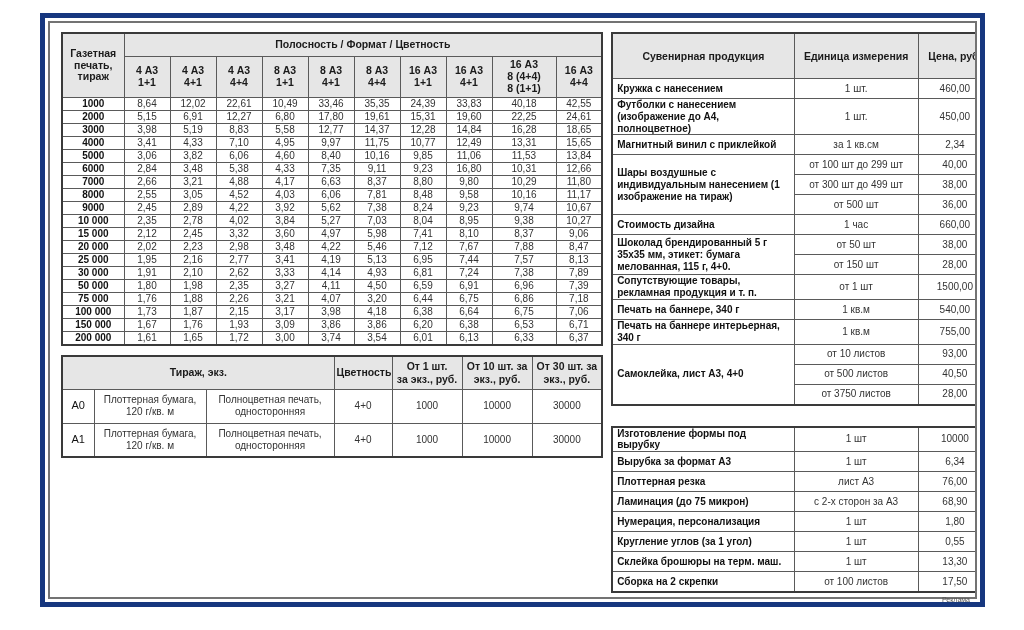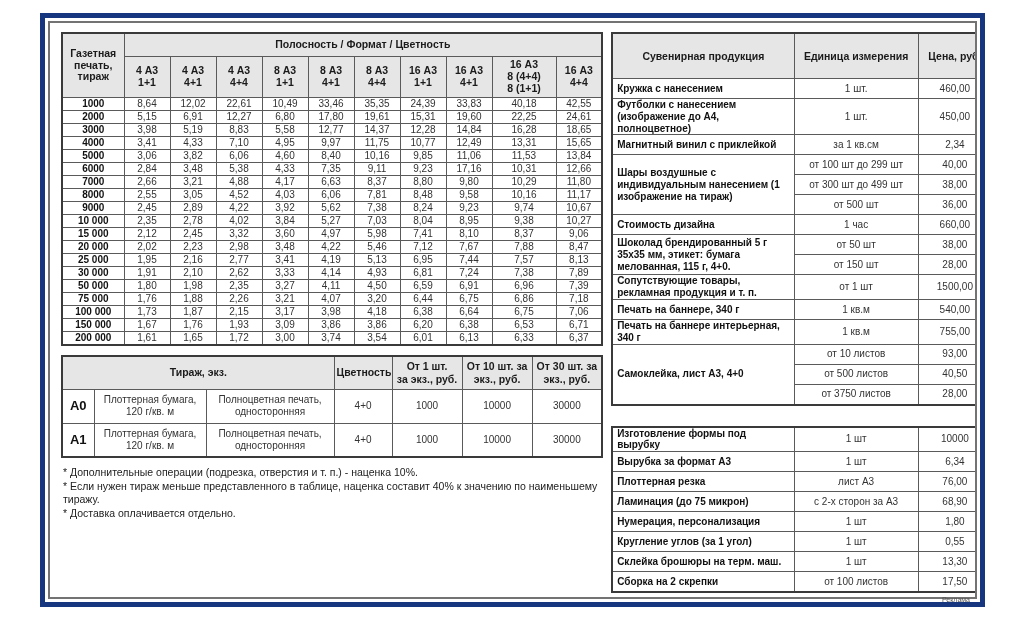--- a/index.html
+++ b/index.html
@@ -29,21 +29,21 @@
   .pre { white-space:pre-line; }
 
   .notes { margin:6px 0 0 2px; font-size:10.5px; color:#222; line-height:1.3; width:538px; }
   .notes .ntitle { font-weight:bold; color:#101010; }
 
   
   .ptable { width:100%; table-layout:fixed; border:2px solid #3a3a3a; font-size:10px; color:#333; margin-top:9px; }
   .ptable th,.ptable td { border:1px solid #5a5a5a; text-align:center; line-height:1.2; padding:1px 2px; }
   .ptable thead th { background:#e6e6e6; font-weight:bold; color:#1b1b1b; font-size:10.5px; height:30px; }
   .ptable tbody tr { height:34px; }
-  .ptable tbody th { font-weight:bold; color:#111; font-size:13px; }
+  .ptable tbody th { font-weight:normal; color:#111; font-size:11px; }
 
   
   .stable { width:100%; table-layout:fixed; border:2px solid #3a3a3a; font-size:10px; color:#333; }
   .stable th,.stable td { border:1px solid #5a5a5a; line-height:1.18; }
   .stable thead th { background:#e6e6e6; font-weight:bold; color:#1b1b1b; font-size:10.5px; height:32px; text-align:center; padding:6px;margin-left:41px; }
   .pname { font-weight:bold; text-align:left; color:#111; padding:0 4px; font-size:10px; }
   .punit,.pprice { text-align:center; padding:2px 2px; height:15px; }
   .services { margin-top:20px; }
 
   .ad { position:absolute; right:10px; bottom:-1px; font-size:7px; color:#555; }
@@ -169,21 +169,21 @@
               </tr>
               <tr>
                 <th>6000</th>
                 <td>2,84</td>
                 <td>3,48</td>
                 <td>5,38</td>
                 <td>4,33</td>
                 <td>7,35</td>
                 <td>9,11</td>
                 <td>9,23</td>
-                <td>17,16</td>
+                <td>16,80</td>
                 <td>10,31</td>
                 <td>12,66</td>
               </tr>
               <tr>
                 <th>7000</th>
                 <td>2,66</td>
                 <td>3,21</td>
                 <td>4,88</td>
                 <td>4,17</td>
                 <td>6,63</td>
@@ -396,25 +396,20 @@
               <td class="pre">Полноцветная печать,
 односторонняя</td>
               <td>4+0</td>
               <td>1000</td>
               <td>10000</td>
               <td>30000</td>
             </tr>
           </tbody>
         </table>
 
-        <div class="notes" style="margin-top:8px">
-            <div>* Дополнительные операции (подрезка, отверстия и т. п.) - наценка 10%.</div>
-            <div>* Если нужен тираж меньше представленного в таблице, наценка составит 40% к значению по наименьшему тиражу.</div>
-            <div>* Доставка оплачивается отдельно.</div>
-          </div>
       </div>
 
       <div class="col-right">
         <table class="stable">
           <colgroup>
               <col style="width:182px">
               <col style="width:124px">
               <col style="width:74px">
             </colgroup>
           <thead>

